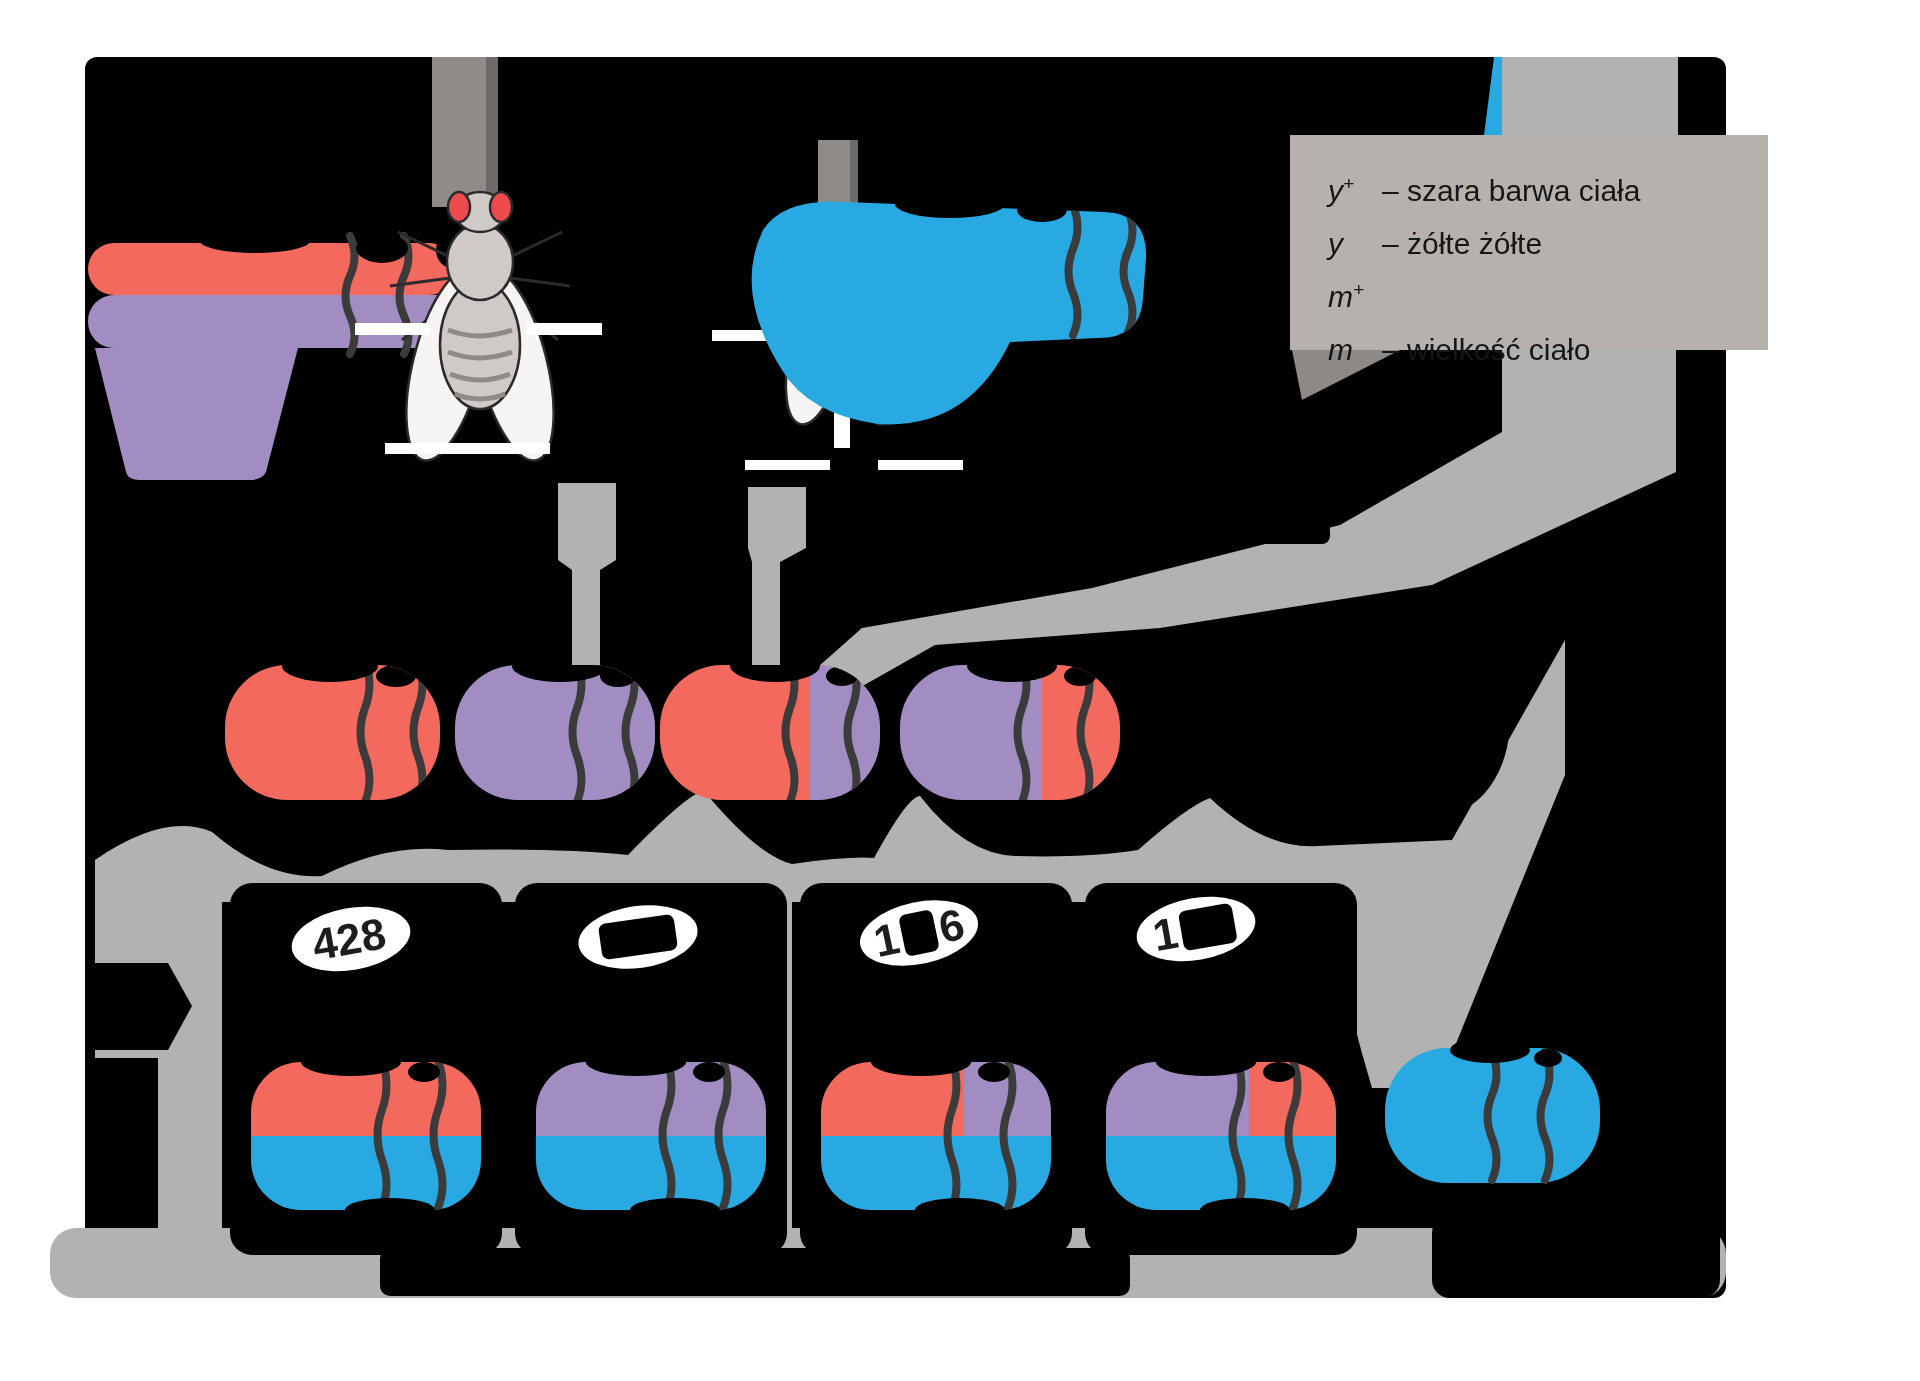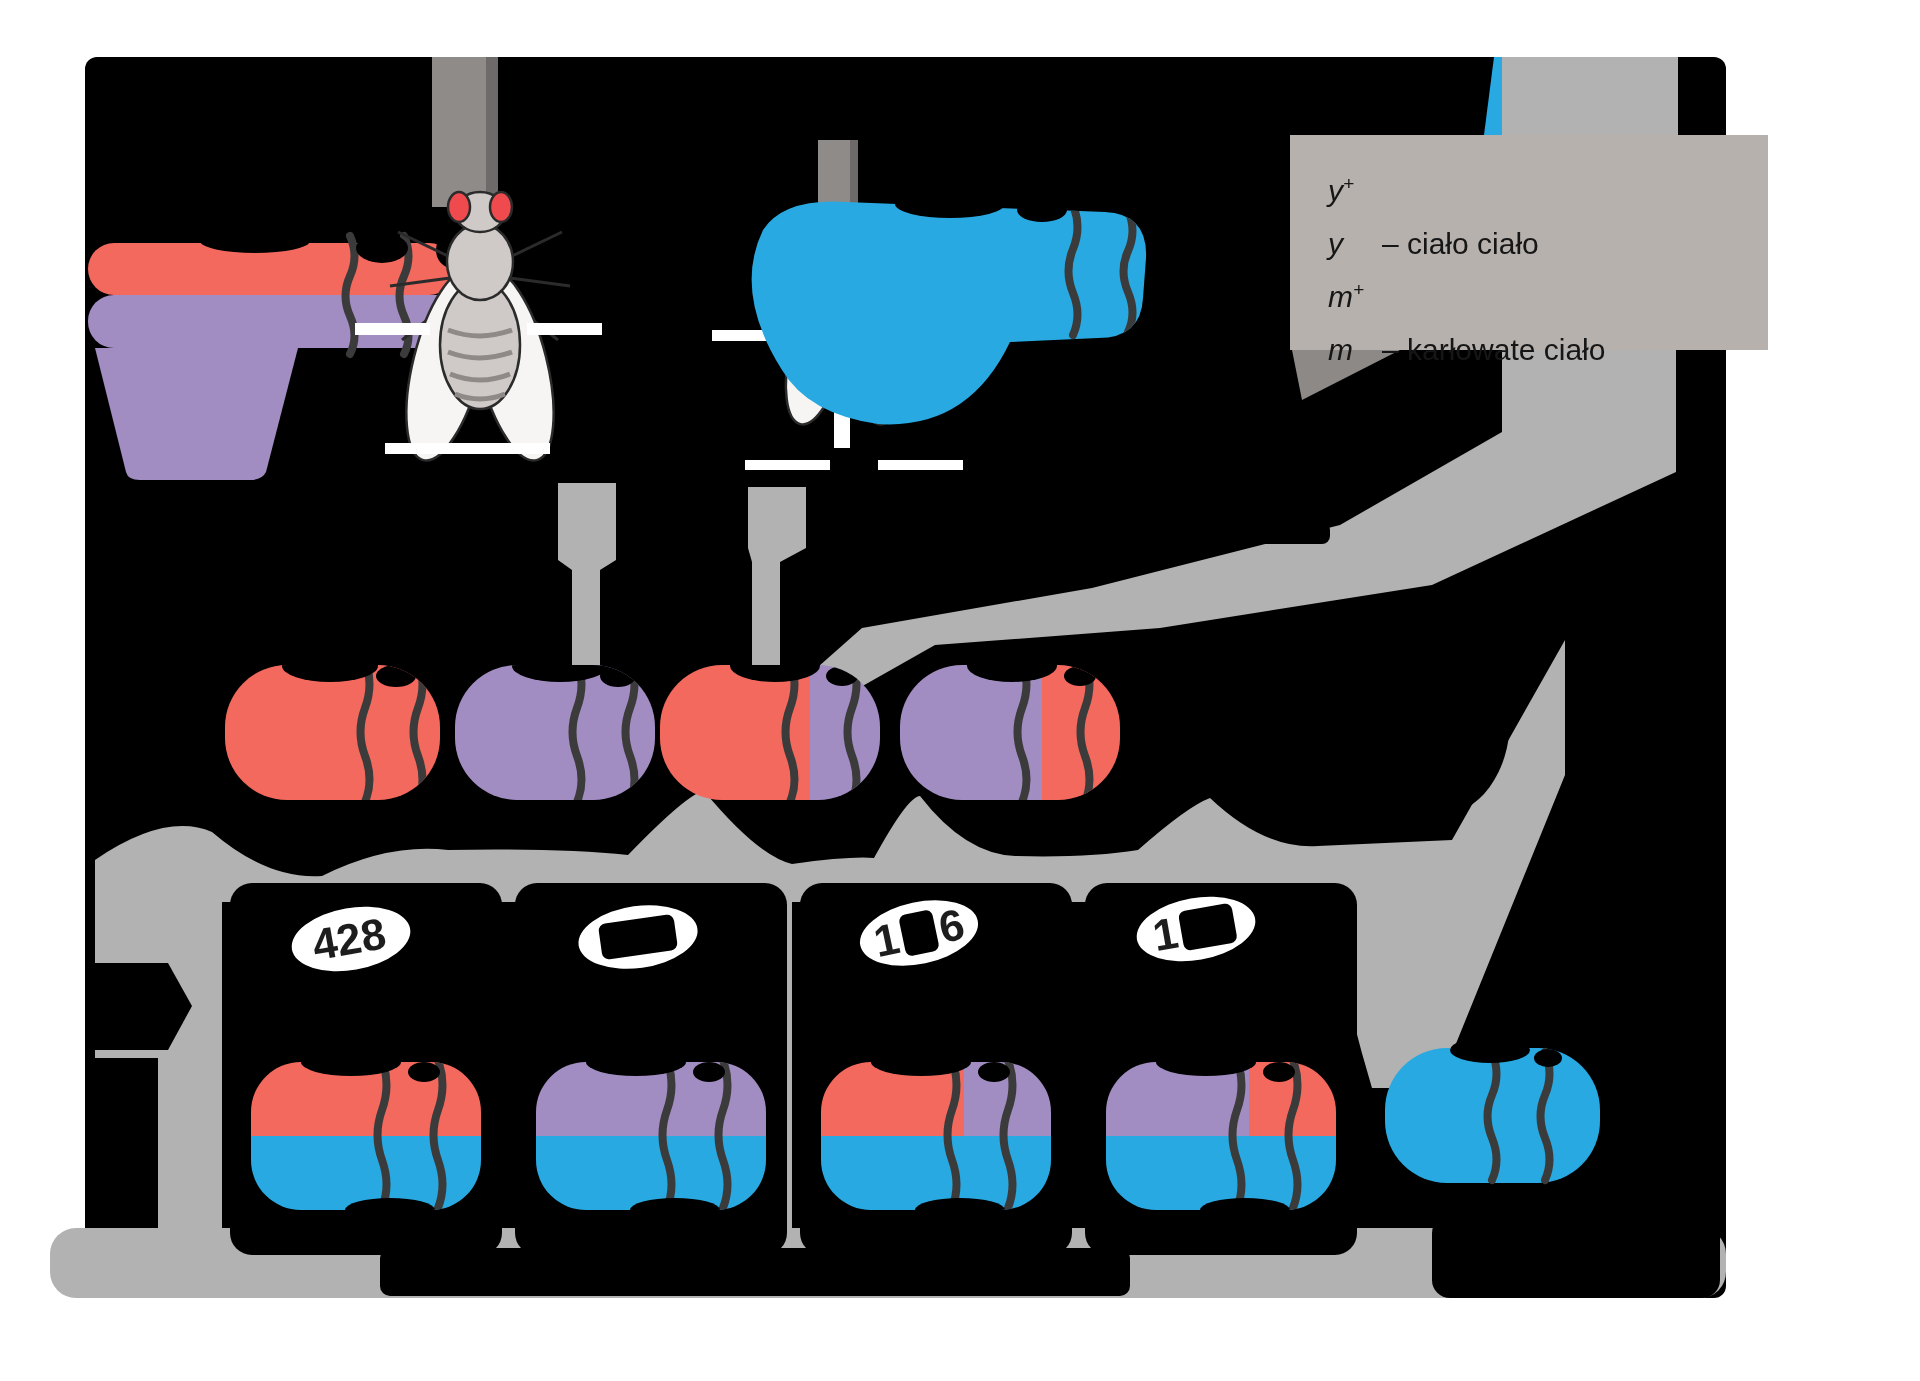--- a/index.html
+++ b/index.html
@@ -276,31 +276,32 @@
     <g>
       <ellipse cx="1490" cy="1050" rx="40" ry="13" class="f-panel"></ellipse>
       <ellipse cx="1548" cy="1058" rx="14" ry="9" class="f-panel"></ellipse>
     </g>
   </g>
 </svg>
 
 <div class="legend">
   <div class="legend-row">
     <span class="sym"><i>y</i><sup>+</sup></span>
+    <span class="desc">– szara barwa ciała</span>
   </div>
   <div class="legend-row">
     <span class="sym"><i>y</i><sup></sup></span>
-    <span class="desc">– ciało ciało</span>
+    <span class="desc">– żółte żółte</span>
   </div>
   <div class="legend-row">
     <span class="sym"><i>m</i><sup>+</sup></span>
   </div>
   <div class="legend-row">
     <span class="sym"><i>m</i><sup></sup></span>
-    <span class="desc">– karłowate ciało</span>
+    <span class="desc">– wielkość ciało</span>
   </div>
 </div>
 
 <div class="oval" style="left:291px;top:908px;transform:rotate(-10deg);">
   <span>428</span>
 
   <span></span>
 </div>
 <div class="oval" style="left:578px;top:906px;transform:rotate(-8deg);">
   <span></span>

